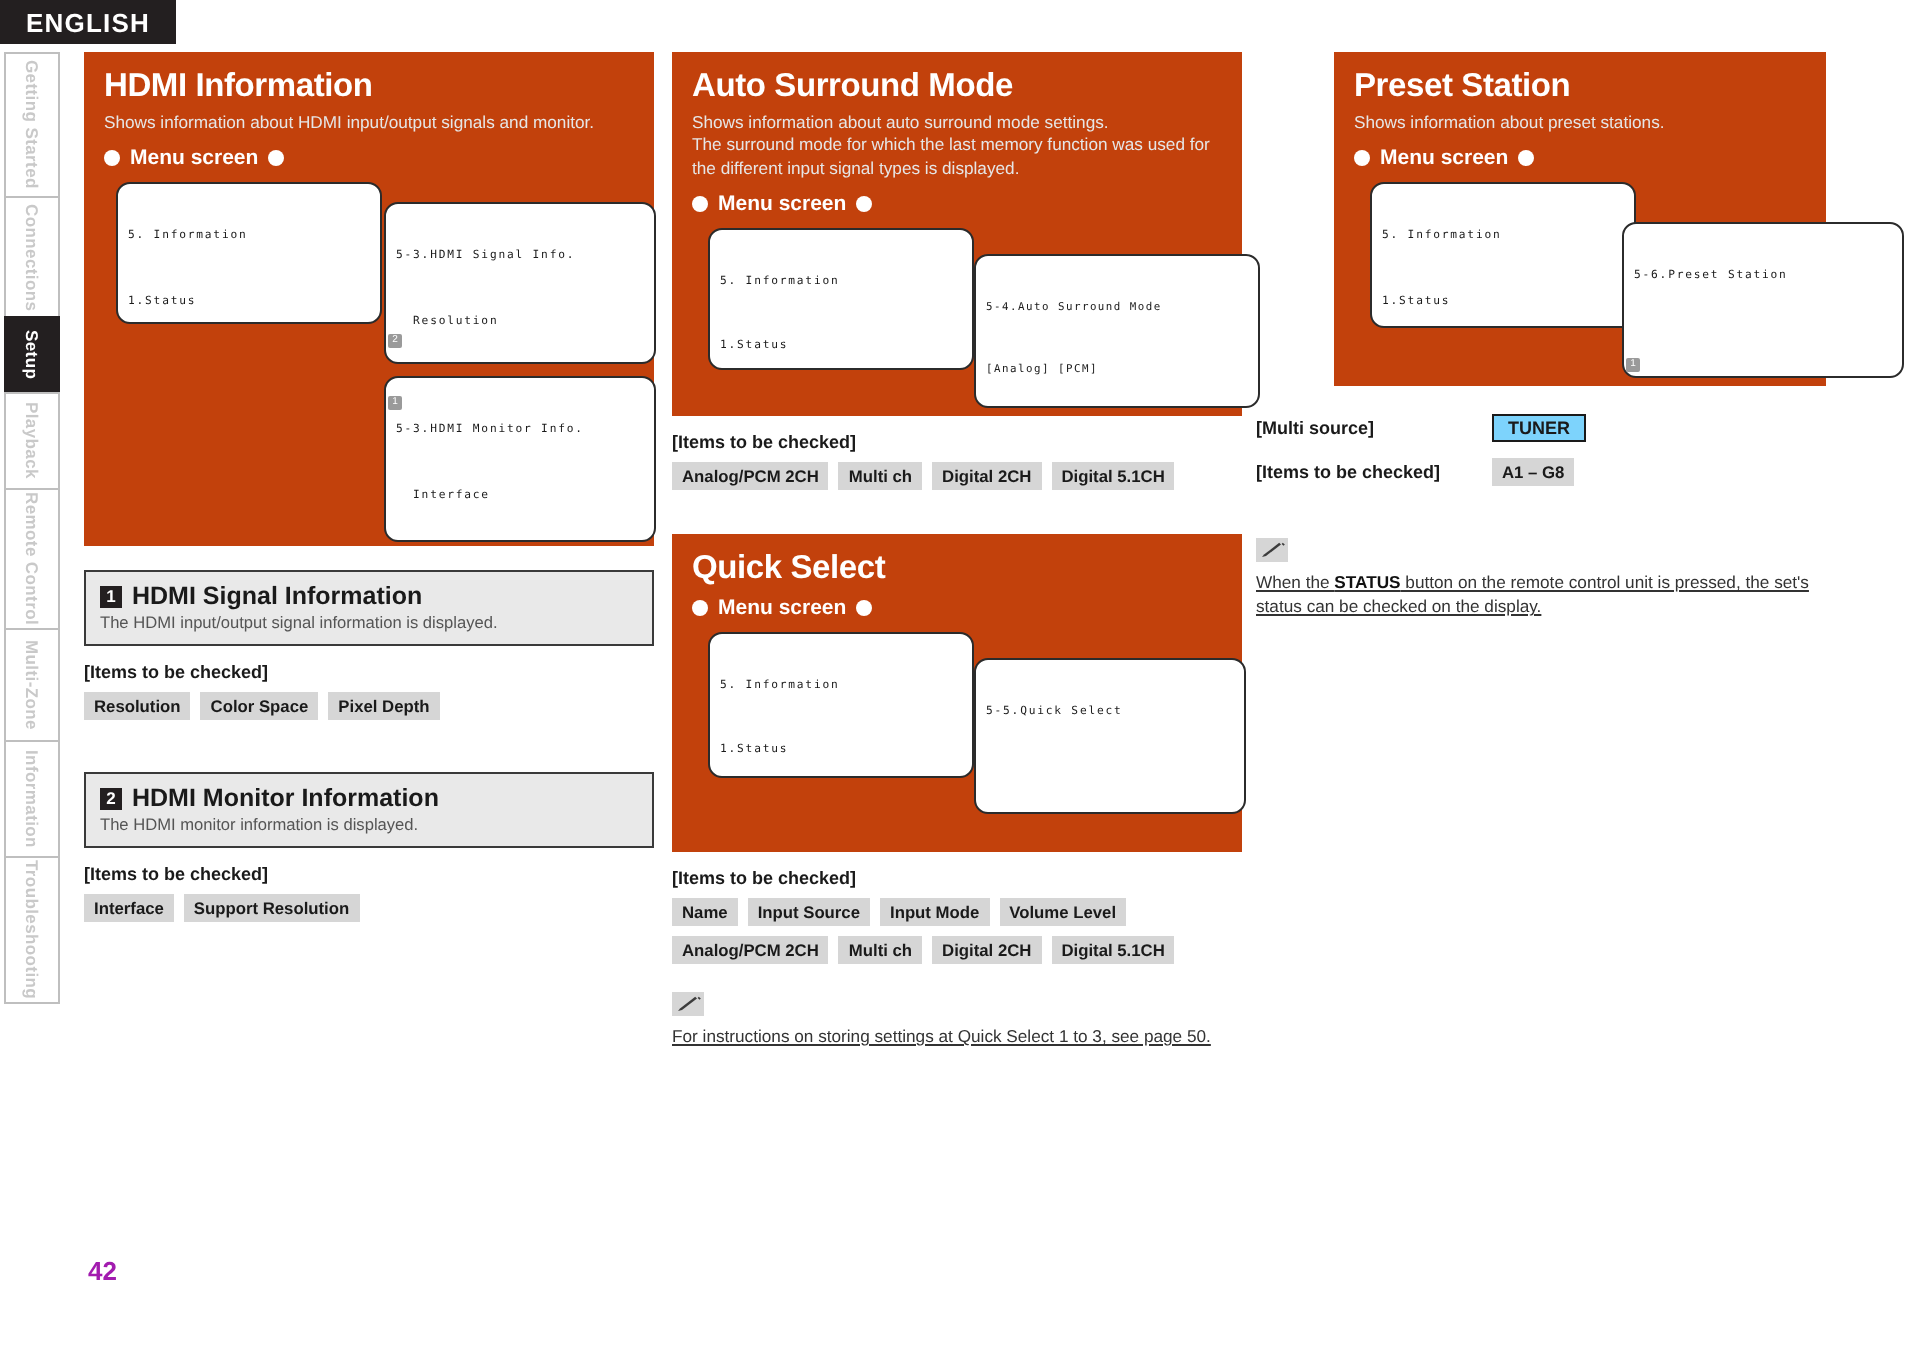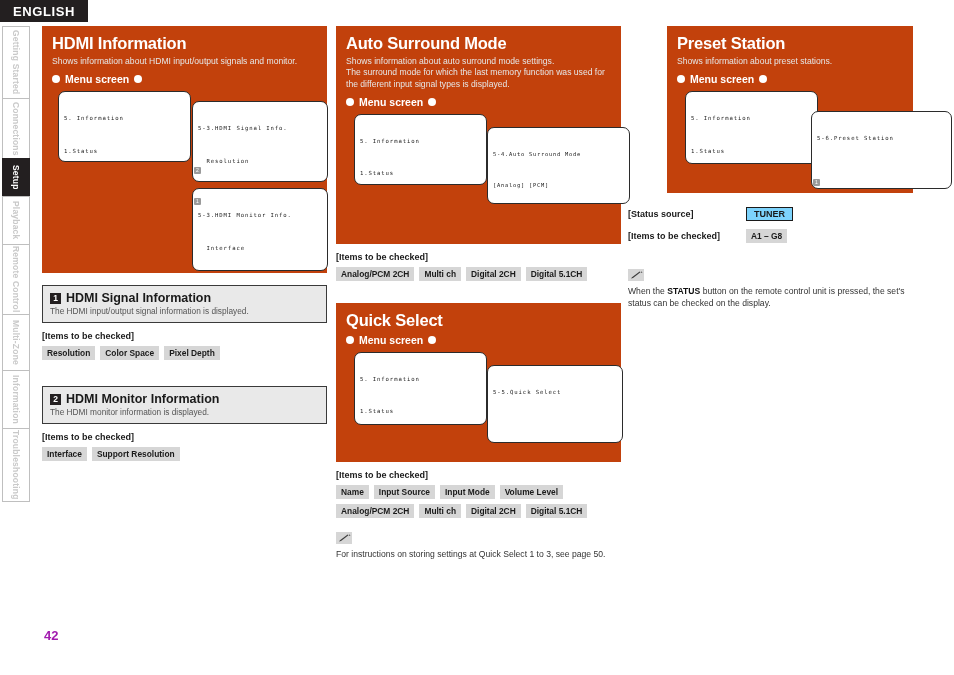--- a/index.html
+++ b/index.html
@@ -196,20 +196,21 @@
     display: flex;
     align-items: center;
     justify-content: center;
     margin-bottom: 4px;
   }
   .note-icon svg { display: block; }
   .note-text {
     font-size: 8.6px;
     line-height: 1.4;
     color: #333333;
+    text-decoration: underline;
   }
   .note-text b { font-weight: bold; color: #111; }
 
   .inline-row { display: flex; align-items: center; gap: 10px; margin-bottom: 8px; }
   .inline-label { font-size: 9px; font-weight: bold; color: #1a1a1a; }
 
   
   .page-num {
     position: absolute;
     left: 44px; bottom: 32px;
@@ -328,21 +329,21 @@
     </div>
     <div class="items-label">[Items to be checked]</div>
     <div class="chips">
       <span class="chip">Interface</span>
       <span class="chip">Support Resolution</span>
     </div>
   </div>
 
   <div class="col col-2">
 
-    <div class="panel" style="height:218px;">
+    <div class="panel" style="height:182px;">
       <h1>Auto Surround Mode</h1>
       <div class="desc" style="white-space:pre-line;">Shows information about auto surround mode settings.
 The surround mode for which the last memory function was used for the different input signal types is displayed.</div>
       <div class="menu-screen-label">
         <span class="dot"></span>
         <span>Menu screen</span>
         <span class="dot"></span>
       </div>
       <div class="osd-area" style="height:82px;">
         <div class="osd" style="left:8px; top:0; width:133px; height:71px;">
@@ -460,21 +461,21 @@
           
           
           
           
           <span class="osd-badge" style="left:1px; bottom:2px;">1</span>
         </div>
       </div>
     </div>
 
     <div class="inline-row" style="margin-top:14px;">
-      <span class="inline-label" style="width:108px;">[Status source]</span>
+      <span class="inline-label" style="width:108px;">[Multi source]</span>
       <span class="chip-outline">TUNER</span>
     </div>
     <div class="inline-row">
       <span class="inline-label" style="width:108px;">[Items to be checked]</span>
       <span class="chip">A1 – G8</span>
     </div>
 
     <div style="margin-top:26px;">
       <div class="note-icon">
         <svg width="13" height="9" viewBox="0 0 13 9" aria-hidden="true">

